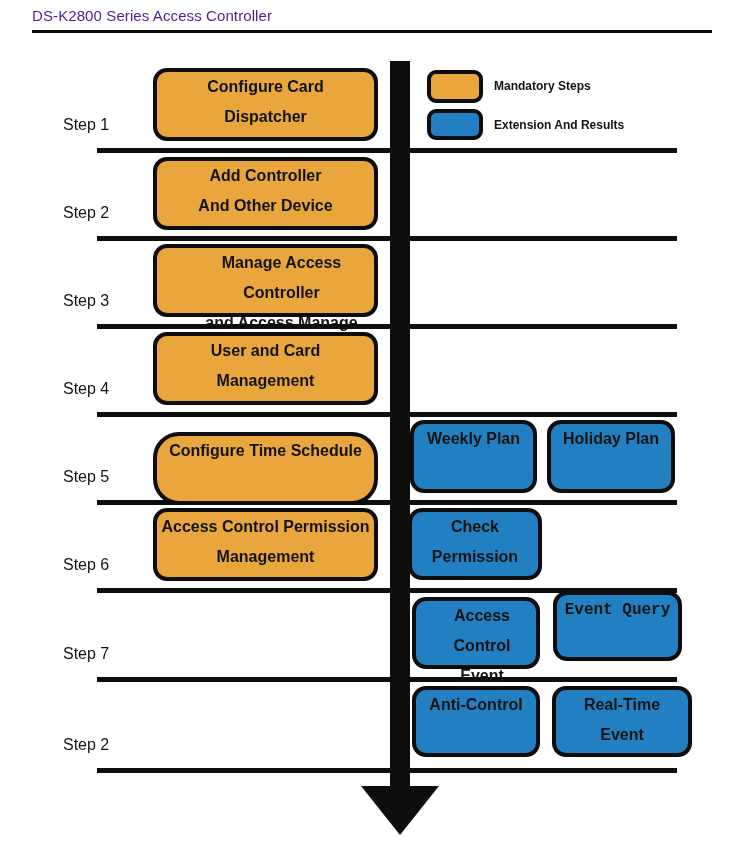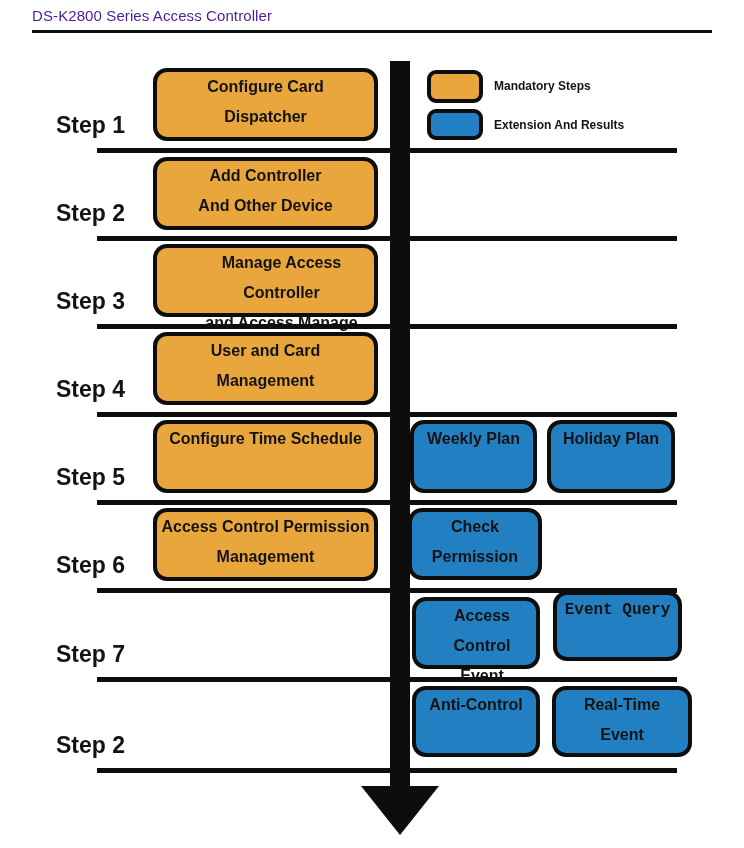--- a/index.html
+++ b/index.html
@@ -17,21 +17,21 @@
     position:absolute;left:32px;top:7px;font-size:15px;font-weight:400;color:#4c1d95;
     letter-spacing:.1px;
   }
   .header-rule{
     position:absolute;left:32px;top:30px;width:680px;height:3px;background:var(--line);
   }
   .row-line{
     position:absolute;left:97px;width:580px;height:5px;background:var(--line);
   }
   .step-label{
-    position:absolute;left:56px;width:80px;font-size:23px;font-weight:bold;line-height:22px;color:var(--text);
+    position:absolute;left:63px;width:80px;font-size:16px;font-weight:normal;line-height:22px;color:var(--text);
   }
   .box{
     position:absolute;box-sizing:border-box;border:4px solid var(--line);border-radius:14px;
     display:flex;flex-direction:column;align-items:center;
     font-size:16px;font-weight:bold;color:var(--text);text-align:center;line-height:30px;
     padding:0 4px;
   }
   .box.mandatory{background:var(--mandatory);left:153px;width:225px;height:73px;}
   .box.extension{background:var(--extension);}
   .bline:empty{display:none;}
@@ -96,21 +96,21 @@
     <span class="bline">And Other Device</span>
   </div>
   <div class="box mandatory" style="top:244px;padding-left:36px;">
     <span class="bline">Manage Access Controller</span>
     <span class="bline">and Access Manage Group</span>
   </div>
   <div class="box mandatory" style="top:332px;">
     <span class="bline">User and Card</span>
     <span class="bline">Management</span>
   </div>
-  <div class="box mandatory" style="top:420px;">
+  <div class="box mandatory" style="top:432px;border-radius:26px;">
     <span class="bline">Configure Time Schedule</span>
 
   </div>
   <div class="box mandatory" style="top:508px;">
     <span class="bline">Access Control Permission</span>
     <span class="bline">Management</span>
   </div>
 
   <div class="box extension" style="left:410px;top:420px;width:127px;height:73px;">
     <span class="bline">Weekly Plan</span>

